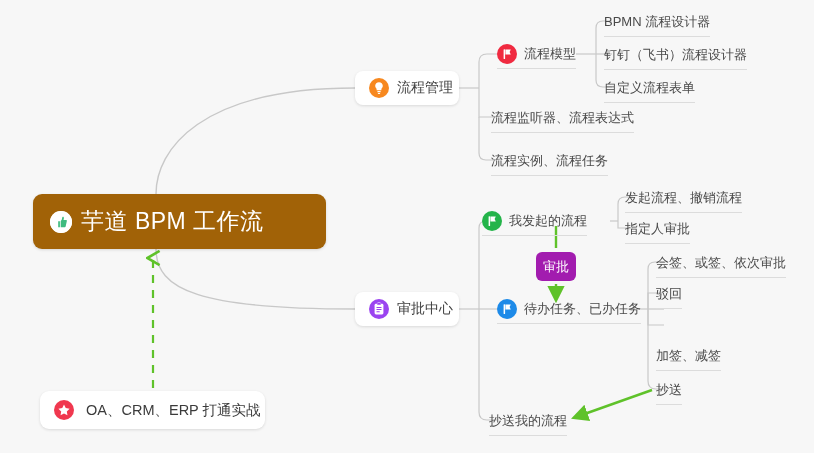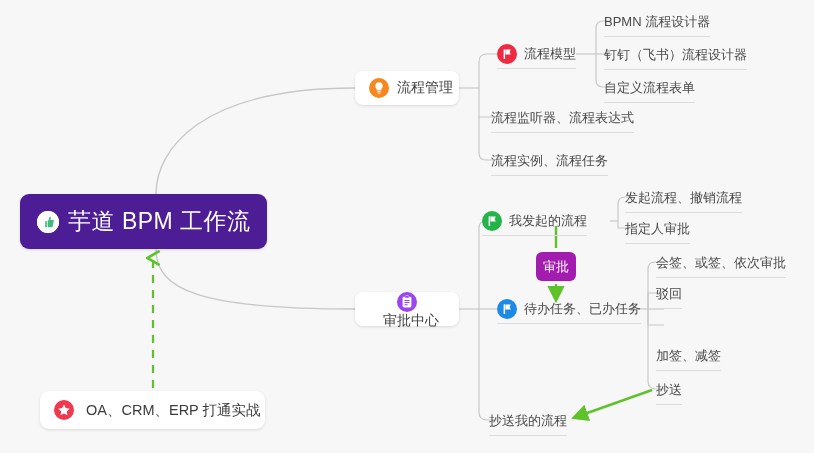--- a/index.html
+++ b/index.html
@@ -23,25 +23,25 @@
     left: 0;
     top: 0;
     width: 814px;
     height: 453px;
     pointer-events: none;
   }
 
   
   .root-node {
     position: absolute;
-    left: 20px;
+    left: 33px;
     top: 194px;
-    width: 247px;
+    width: 293px;
     height: 55px;
-    background: #4c1d95;
+    background: #a16207;
     border-radius: 9px;
     box-shadow: 0 1px 3px rgba(0,0,0,0.13);
     display: flex;
     align-items: center;
     padding-left: 17px;
     box-sizing: border-box;
   }
   .root-label {
     color: #ffffff;
     font-size: 23px;
@@ -82,21 +82,21 @@
     height: 34px;
   }
   .card-node .card-label {
     font-size: 14px;
     color: #3f3f3f;
     margin-left: 8px;
     white-space: nowrap;
   }
 
   #node-process-mgmt { left: 355px; top: 71px;  width: 104px; }
-  #node-approval     { left: 355px; top: 292px; width: 104px; flex-direction: column; }
+  #node-approval     { left: 355px; top: 292px; width: 104px; }
 
   #node-integration {
     left: 40px; top: 391px; width: 225px; height: 38px;
     border-radius: 9px;
   }
   #node-integration .card-label { font-size: 14.5px; color: #3b3b3b; margin-left: 12px; }
 
   
   .leaf {
     position: absolute;

